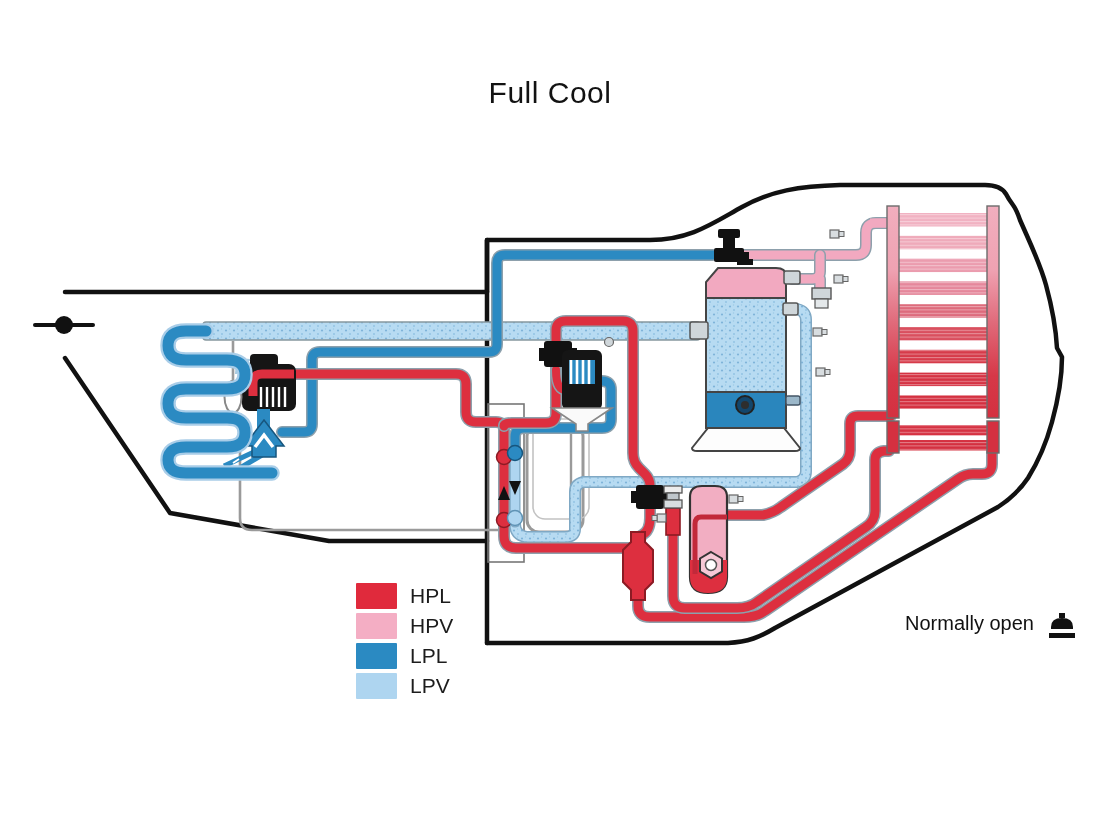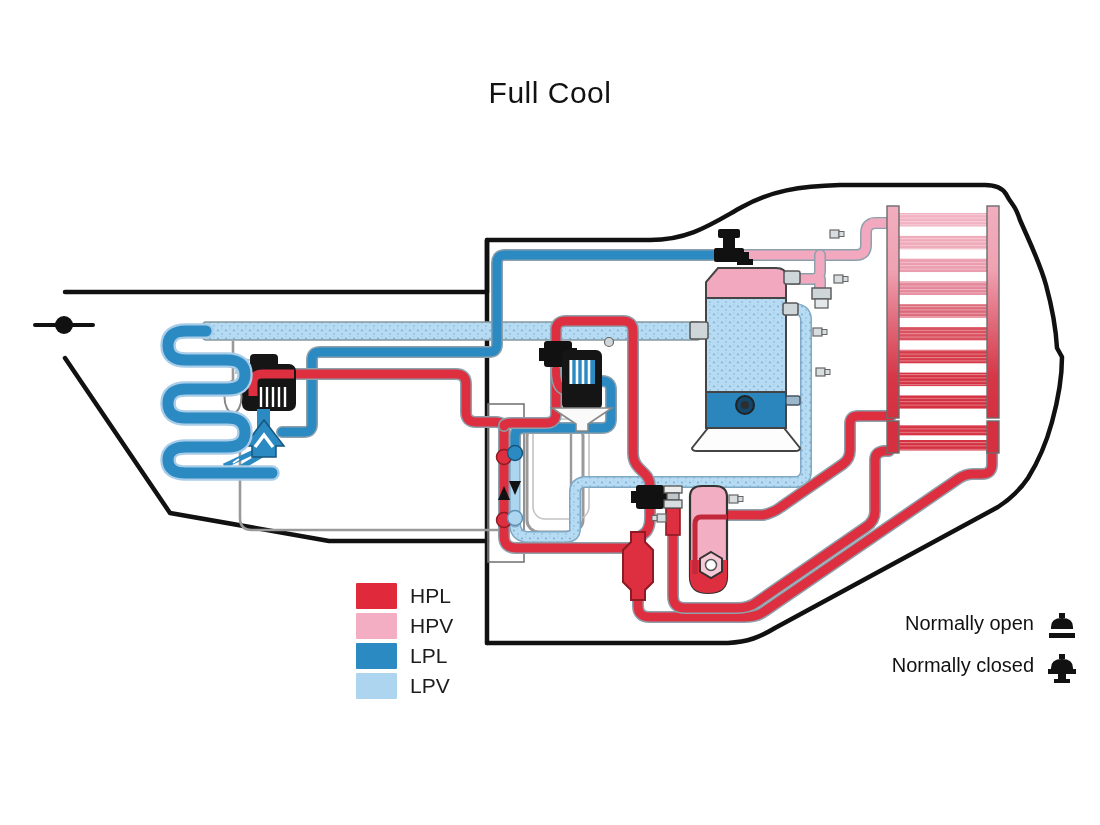--- a/index.html
+++ b/index.html
@@ -291,24 +291,14 @@
 </div>
 
 <div class="annot annot-open">
   <span class="annot-label">Normally open</span>
   <svg class="valve-ico" width="28" height="30" viewBox="0 0 28 30">
     <rect x="11" y="1" width="6" height="5" fill="#111"></rect>
     <path d="M3,15 Q3,6 14,6 Q25,6 25,15 V17 H3 Z" fill="#111"></path>
     <rect x="1" y="21" width="26" height="5" fill="#111"></rect>
   </svg>
 </div>
-<div class="annot annot-closed">
-  <span class="annot-label">Normally closed</span>
-  <svg class="valve-ico" width="28" height="30" viewBox="0 0 28 30">
-    <rect x="11" y="0" width="6" height="5" fill="#111"></rect>
-    <path d="M3,14 Q3,5 14,5 Q25,5 25,14 V15 H3 Z" fill="#111"></path>
-    <rect x="0" y="15" width="28" height="5" fill="#111"></rect>
-    <rect x="10" y="20" width="8" height="5" fill="#111"></rect>
-    <rect x="6" y="25" width="16" height="4" fill="#111"></rect>
-  </svg>
+
 </div>
 
-</div>
-
 </body></html>

